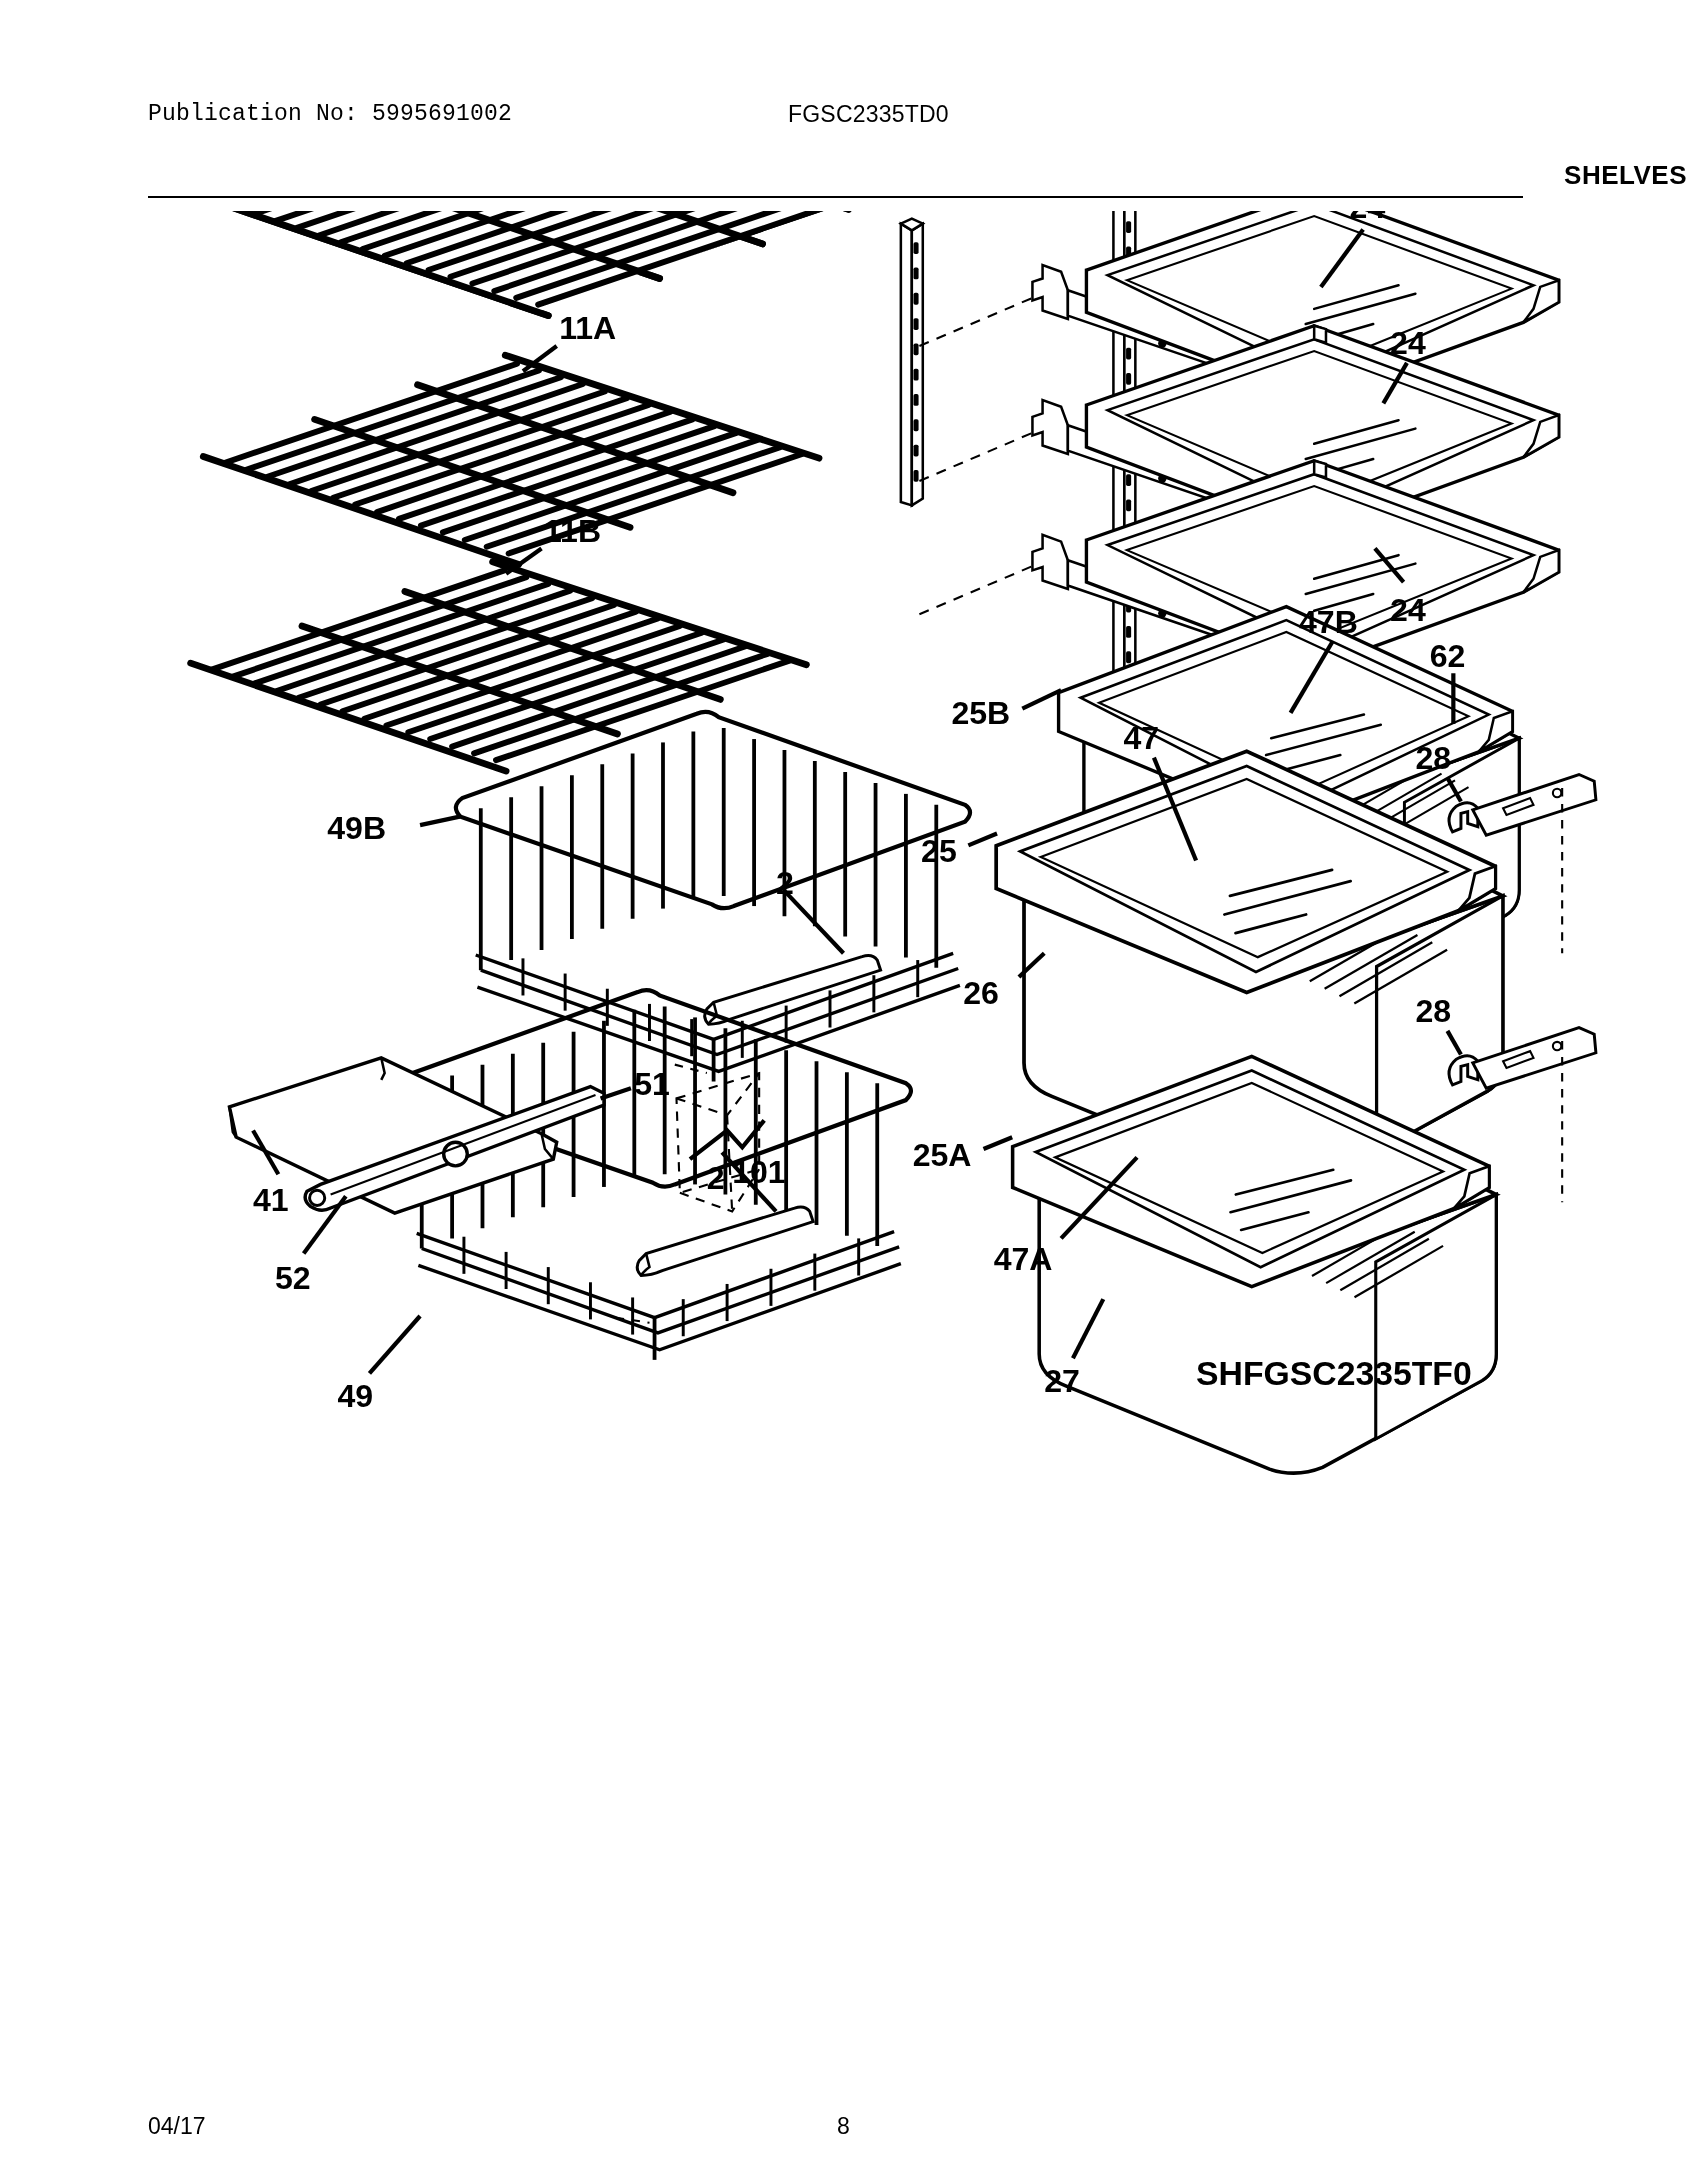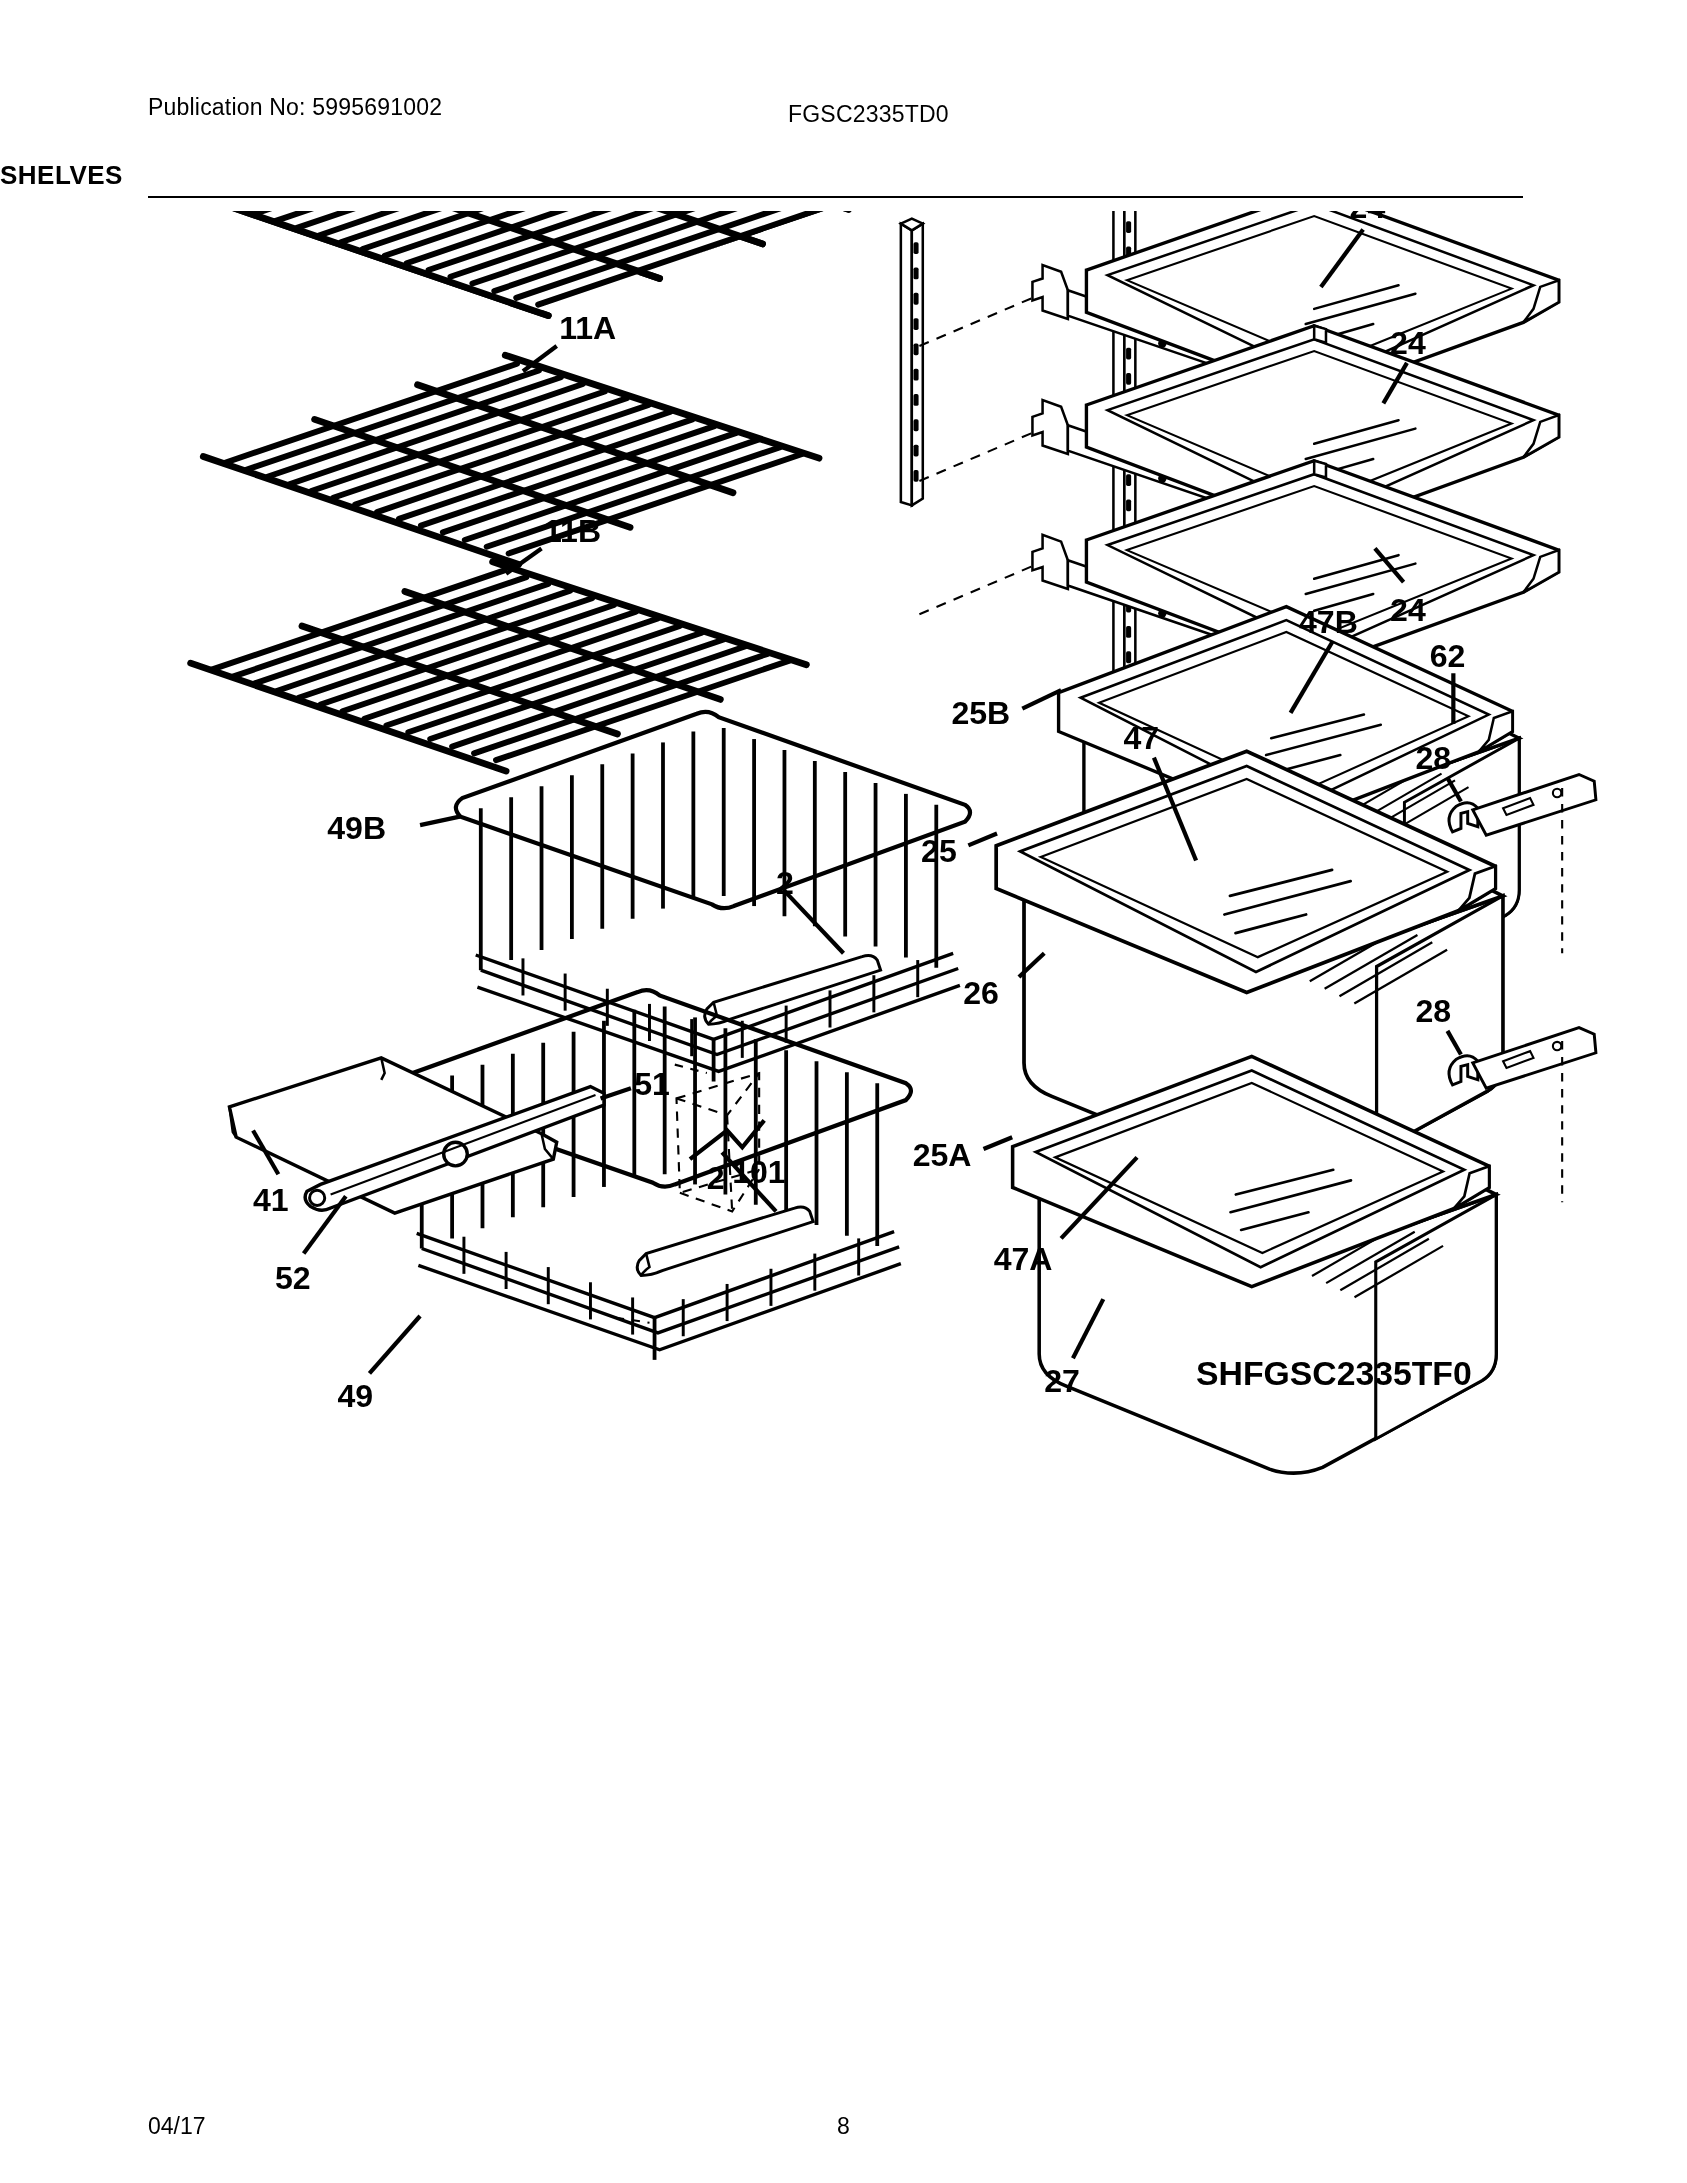--- a/index.html
+++ b/index.html
@@ -1,24 +1,24 @@
 <!DOCTYPE html>
 <html style="font-size:13.5px"><head>
 <meta charset="utf-8">
 <style>
   html,body{margin:0;padding:0;background:#fff;}
   body{width:1687px;height:2183px;position:relative;
        font-family:"Liberation Sans",sans-serif;color:#000;}
   #page{position:absolute;inset:0;width:1687px;height:2183px;overflow:hidden;}
 
   .hdr{position:absolute;font-size:23px;letter-spacing:0.2px;white-space:nowrap;}
-  #pub-no{left:148px;top:94px;}
+  #pub-no{left:148px;top:101px;font-family:Liberation Mono, monospace;}
   #model-no{left:788px;top:101px;}
 
-  #page-title{position:absolute;left:0;right:0;top:160px;text-align:left;
+  #page-title{position:absolute;left:0;right:0;top:160px;text-align:right;
               font-size:26px;font-weight:bold;letter-spacing:0.5px;}
   #rule{position:absolute;left:148px;top:196px;width:1375px;height:0;
         border-top:2.5px solid #000;}
 
   #art{position:absolute;left:0;top:211px;width:1463px;height:1822px;}
 
   .foot{position:absolute;top:2113px;font-size:23px;}
   #foot-date{left:148px;}
   #foot-page{left:0;right:0;text-align:center;}
 

